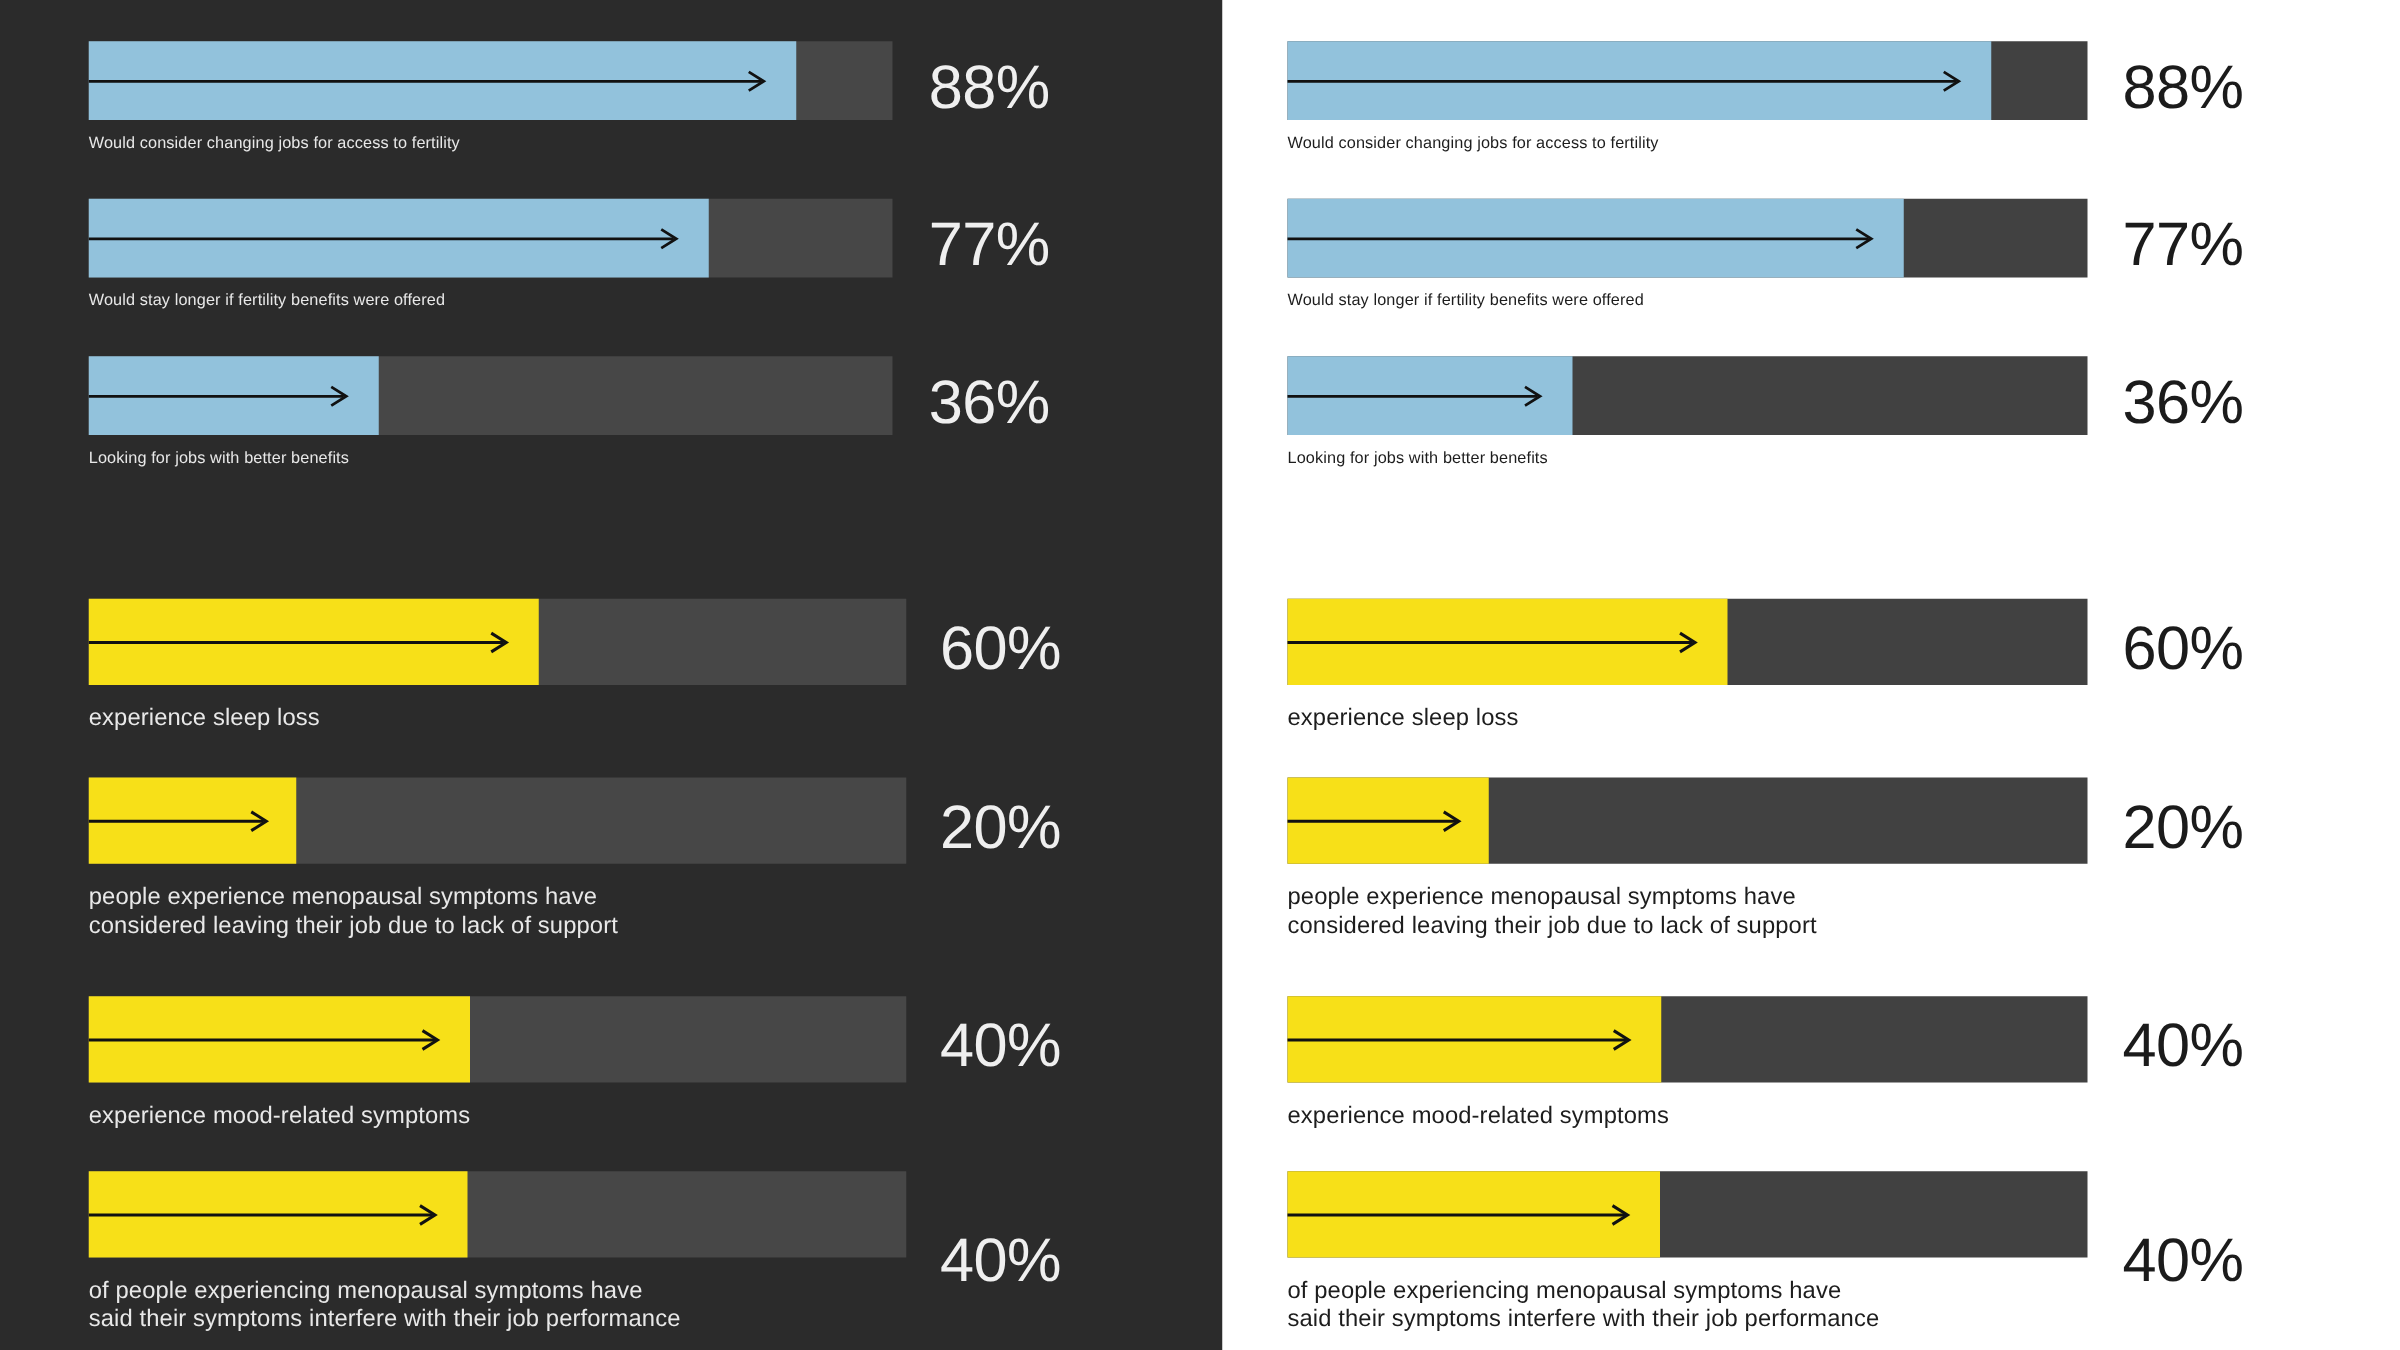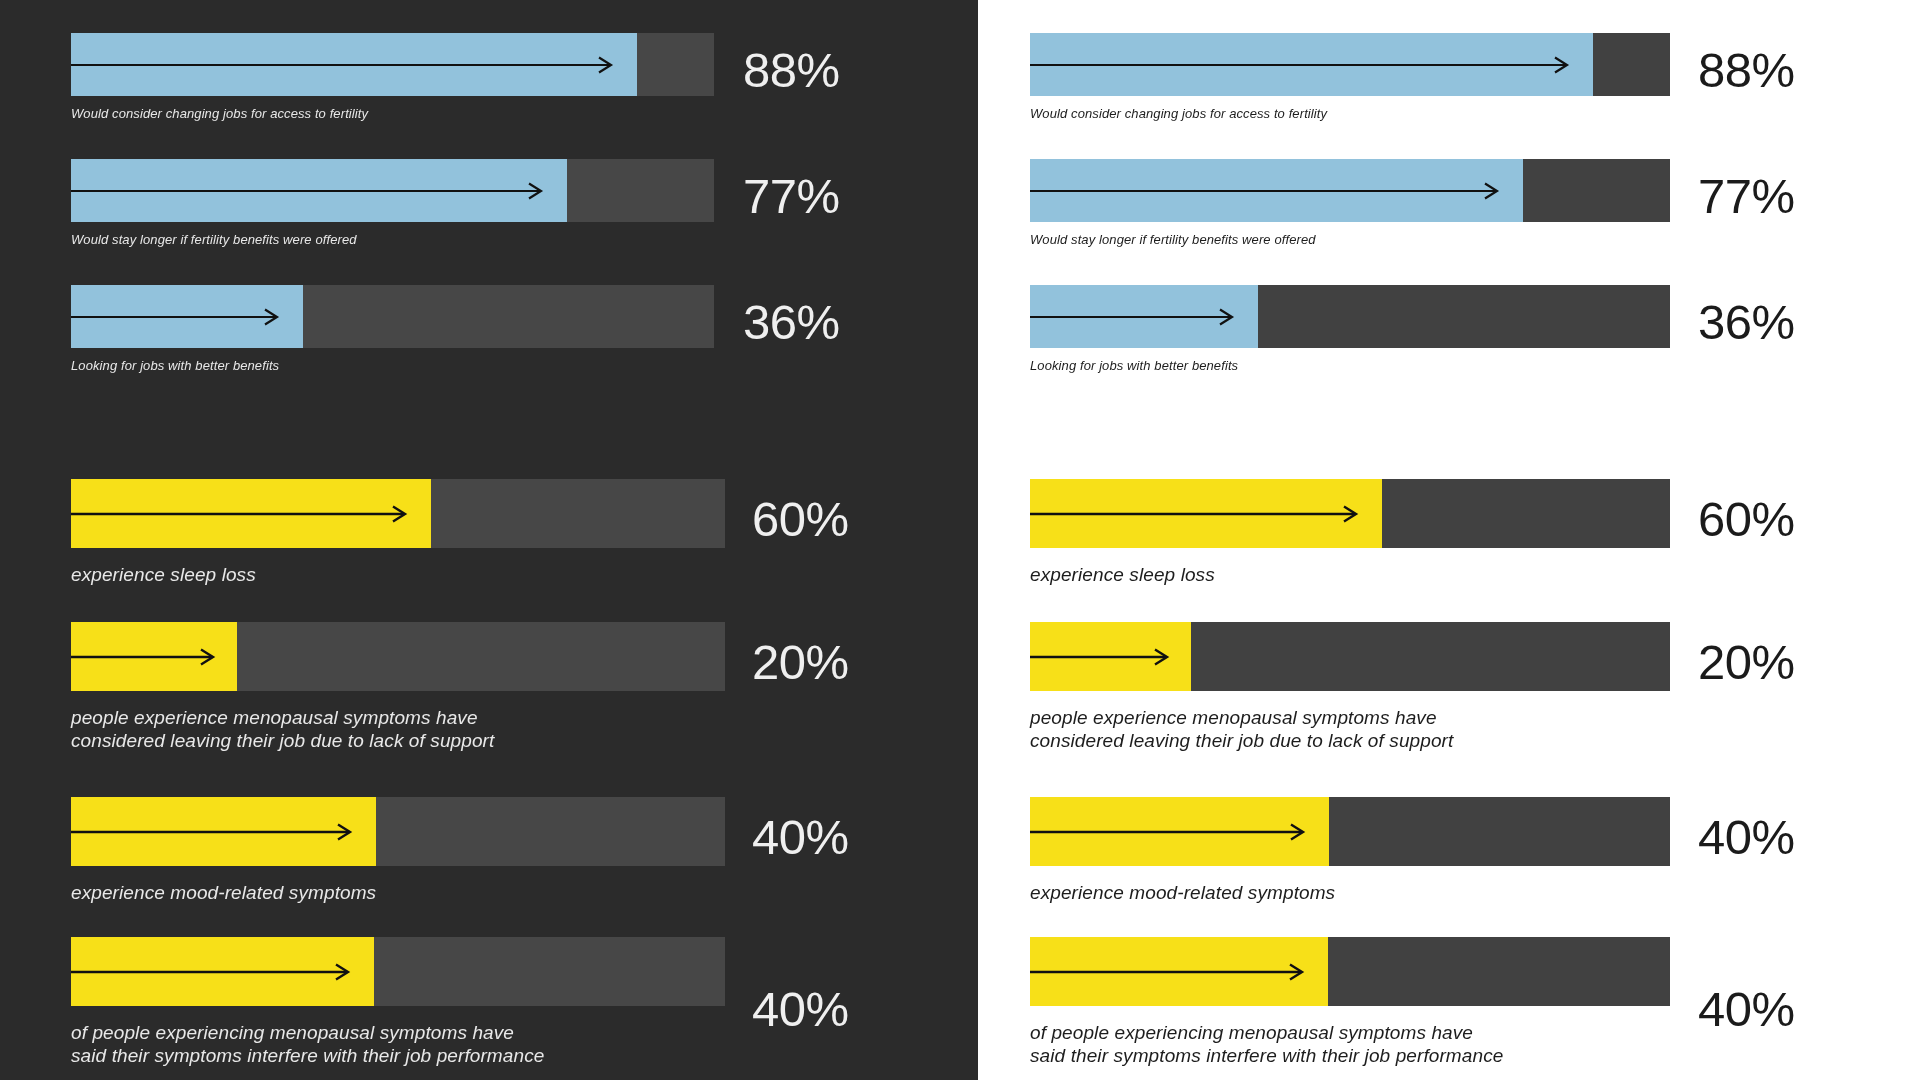--- a/index.html
+++ b/index.html
@@ -86,21 +86,20 @@
     font-weight: 400;
     letter-spacing: -0.5px;
   }
   .panel-dark .pct { color: #efefef; }
   .panel-light .pct { color: #1b1b1b; }
 
   .caption {
     position: absolute;
     line-height: 1.22;
     white-space: pre-line;
-    font-style: italic;
   }
   .panel-dark .caption { color: #e8e8e8; }
   .panel-light .caption { color: #1d1d1d; }
 
   .caption.small { font-size: 13px; letter-spacing: 0.1px; }
   .caption.big   { font-size: 19px; letter-spacing: 0.1px; }
 </style>
 </head>
 <body>
 

